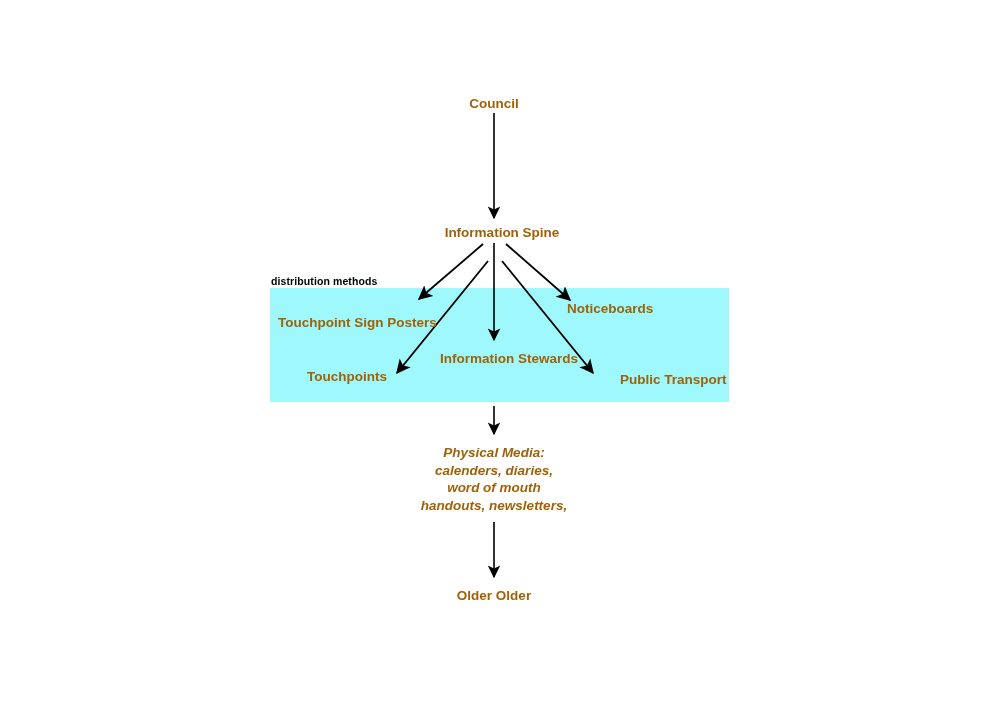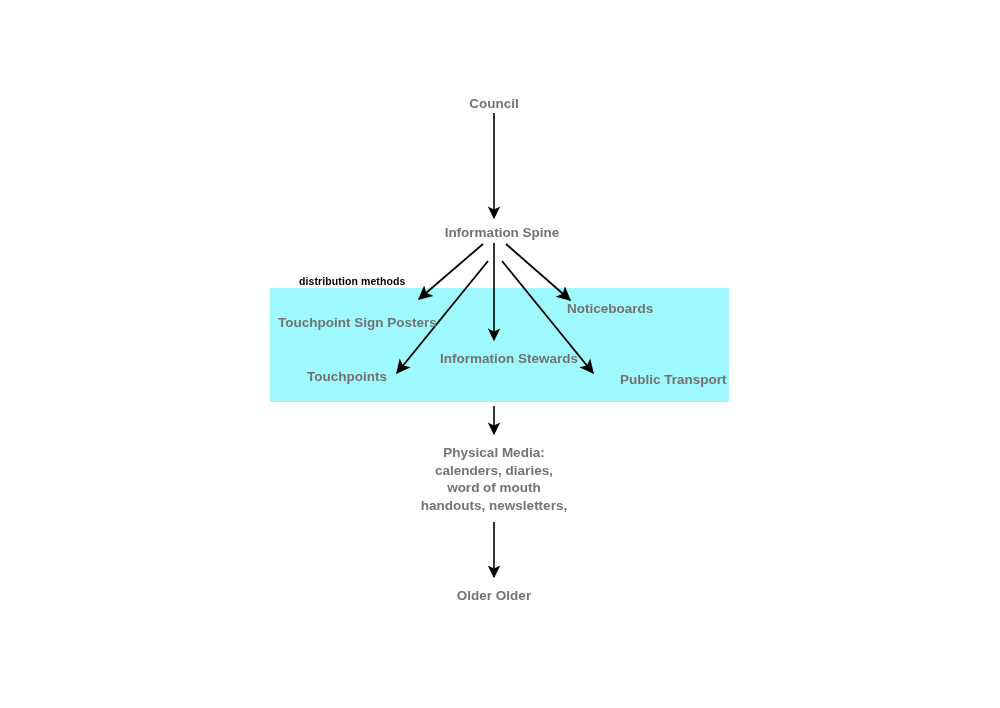--- a/index.html
+++ b/index.html
@@ -36,41 +36,41 @@
     font-size: 10.5px;
     font-weight: bold;
     color: #000000;
     letter-spacing: 0.1px;
     white-space: nowrap;
   }
   .node {
     position: absolute;
     font-size: 13.5px;
     font-weight: bold;
-    color: #737373;
+    color: #a16207;
     white-space: nowrap;
     line-height: 17px;
   }
   .node.multiline {
     white-space: normal;
     text-align: center;
     line-height: 17.5px;
   }
   .node-center {
     transform: translateX(-50%);
   }
 </style>
 </head>
 <body>
 
 <div id="diagram-canvas" style="background: rgb(255, 255, 255);">
 
   <div class="zone-box" id="zone-box" style="left: 270px; top: 288px; width: 459px; height: 114px; background: rgb(159, 248, 251);"></div>
 
-  <div class="zone-label" style="left:271px; top:275px;margin-left:28px;">distribution methods</div>
+  <div class="zone-label" style="left:271px; top:275px;">distribution methods</div>
 
   <svg id="arrow-layer" viewBox="0 0 1000 708" width="1000" height="708" xmlns="http://www.w3.org/2000/svg">
     <defs>
       <marker id="ah" markerWidth="9" markerHeight="9" refX="7.2" refY="4.5" orient="auto" markerUnits="strokeWidth">
         <path d="M0,0.6 L8,4.5 L0,8.4 L1.9,4.5 Z" fill="#000000"></path>
       </marker>
     </defs>
 
     <line x1="494" y1="113" x2="494" y2="218" stroke="#000000" stroke-width="1.6" marker-end="url(#ah)"></line>
 
@@ -96,21 +96,21 @@
   <div class="node" style="left:278px; top:314px;">Touchpoint Sign Posters</div>
 
   <div class="node" style="left:307px; top:368px;">Touchpoints</div>
 
   <div class="node node-center" style="left:493px; top:350px;padding-left:32px;">Information Stewards</div>
 
   <div class="node" style="left:567px; top:300px;">Noticeboards</div>
 
   <div class="node" style="left:599px; top:371px;padding-left:21px;">Public Transport</div>
 
-  <div class="node multiline node-center" style="left:494px; top:444px; width:320px;">
+  <div class="node multiline node-center" style="left:494px; top:444px; width:320px;font-style:italic;">
     <div>Physical Media:</div>
     <div>calenders, diaries,</div>
     <div>word of mouth</div>
     <div>handouts, newsletters,</div>
   </div>
 
   <div class="node node-center" style="left:494px; top:587px;">Older Older</div>
 
 </div>
 

